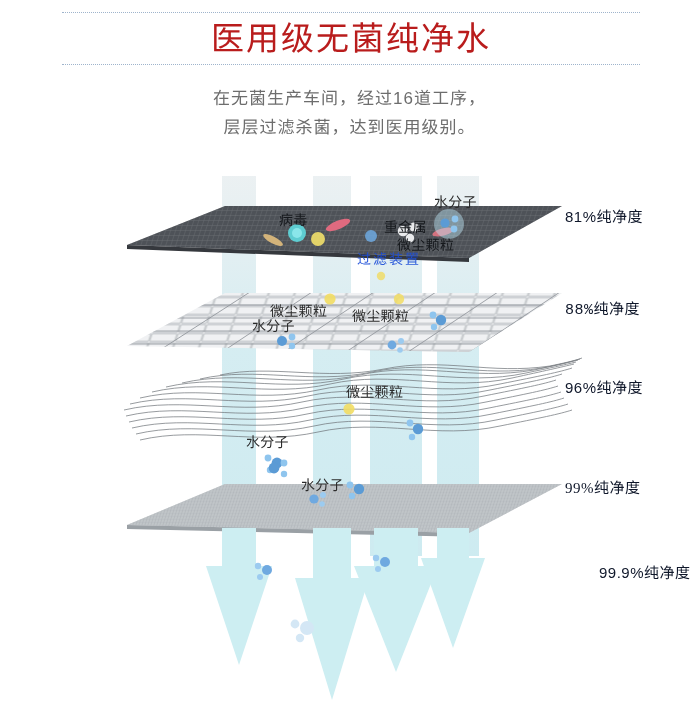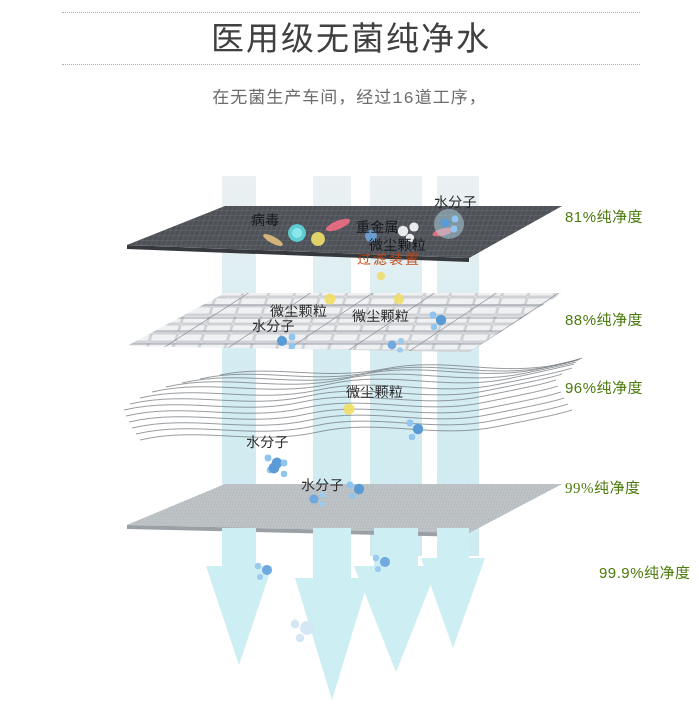--- a/index.html
+++ b/index.html
@@ -28,31 +28,30 @@
     border-top: 1px dotted #9fb4cc;
     border-bottom: 1px dotted #9fb4cc;
     height: 53px;
     box-sizing: border-box;
     text-align: center;
   }
   .main-title {
     font-size: 33px;
     line-height: 52px;
     letter-spacing: 2px;
-    color: #404040;
+    color: #b91c1c;
     font-weight: 400;
     white-space: nowrap;
   }
   .subtitle-block {
     position: absolute;
     left: 0;
     top: 84px;
     width: 699px;
     text-align: center;
-    font-family: Liberation Mono, monospace;
   }
   .subtitle-line {
     font-size: 17px;
     line-height: 29px;
     color: #6d6d6d;
     letter-spacing: 1px;
     white-space: nowrap;
   }
 
   
@@ -64,54 +63,56 @@
     height: 718px;
   }
   .stage svg {
     display: block;
   }
 
   
   .purity-label {
     position: absolute;
     font-size: 15px;
-    color: #4d7c0f;
+    color: #0f172a;
     letter-spacing: 0.5px;
     white-space: nowrap;
   }
 
   
   .callout {
     position: absolute;
     font-size: 14px;
     color: #2b2b2b;
     white-space: nowrap;
     letter-spacing: 0.3px;
   }
   .callout.dark-on-dark {
     color: #15181c;
+    margin-left: 28px;
   }
   .callout.filter-name {
     font-size: 14px;
-    color: #c2410c;
+    color: #1d4ed8;
     letter-spacing: 2px;
     opacity: 0.92;
   }
 </style>
 </head>
 <body>
 
 <div id="page">
 
   <div class="header-block">
     <div class="main-title">医用级无菌纯净水</div>
   </div>
 
   <div class="subtitle-block">
     <div class="subtitle-line">在无菌生产车间，经过16道工序，</div>
+    <div class="subtitle-line">层层过滤杀菌，达到医用级别。</div>
   </div>
 
   <div class="stage">
     <svg width="699" height="718" viewBox="0 0 699 718" xmlns="http://www.w3.org/2000/svg">
       <defs>
 
         <pattern id="meshDark" width="5" height="5" patternUnits="userSpaceOnUse" patternTransform="skewX(-18)">
           <rect width="5" height="5" fill="#4e5258"></rect>
           <path d="M0 0 H5 M0 0 V5" stroke="#73777d" stroke-width="0.9"></path>
         </pattern>
@@ -304,18 +305,18 @@
   <div class="callout" style="left:270px; top:300px;">微尘颗粒</div>
   <div class="callout" style="left:352px; top:305px;">微尘颗粒</div>
   <div class="callout" style="left:252px; top:315px;">水分子</div>
 
   <div class="callout" style="left:346px; top:381px;">微尘颗粒</div>
   <div class="callout" style="left:246px; top:431px;">水分子</div>
 
   <div class="callout" style="left:301px; top:474px;">水分子</div>
 
   <div class="purity-label" style="left:565px; top:205px;">81%纯净度</div>
-  <div class="purity-label" style="left:565px; top:308px;">88%纯净度</div>
+  <div class="purity-label" style="left:565px; top:297px;font-family:Liberation Mono, monospace;">88%纯净度</div>
   <div class="purity-label" style="left:565px; top:376px;">96%纯净度</div>
   <div class="purity-label" style="left:565px; top:476px;font-family:Liberation Serif, serif;">99%纯净度</div>
   <div class="purity-label" style="left:561px; top:561px;margin-left:38px;">99.9%纯净度</div>
 
 </div>
 
 </body></html>

